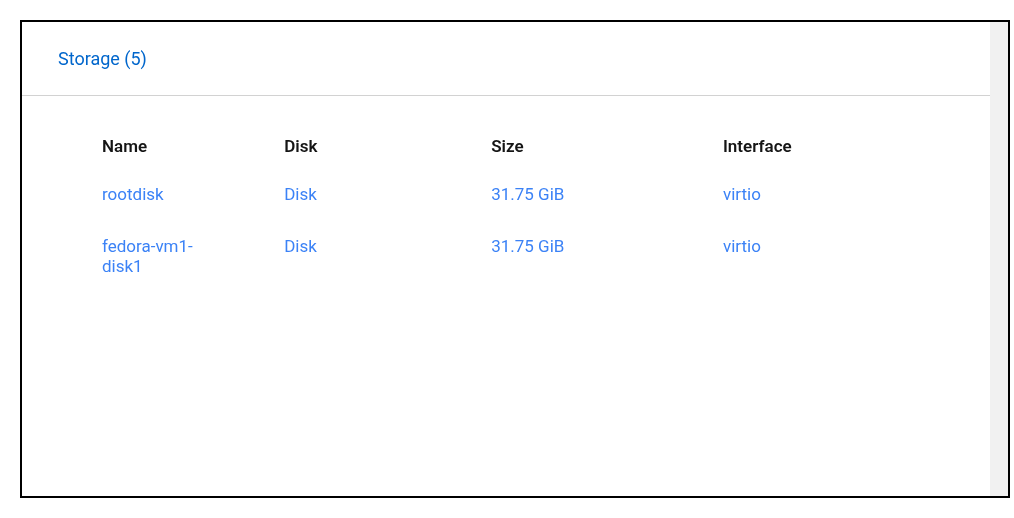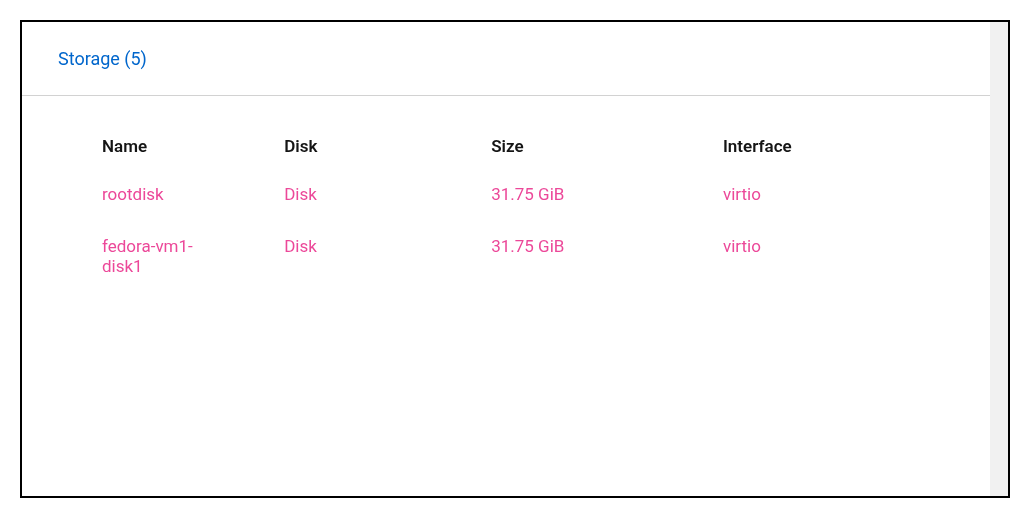--- a/index.html
+++ b/index.html
@@ -54,21 +54,21 @@
     }
     .storage-table th {
       text-align: left;
       font-weight: 600;
       color: #151515;
       font-size: 17px;
       padding-bottom: 28px;
     }
     .storage-table td {
       text-align: left;
-      color: #ec4899;
+      color: #3b82f6;
       font-size: 17px;
       padding-bottom: 32px;
       vertical-align: top;
     }
     .col-name {
       width: 22%;
     }
     .col-drive {
       width: 25%;
     }

